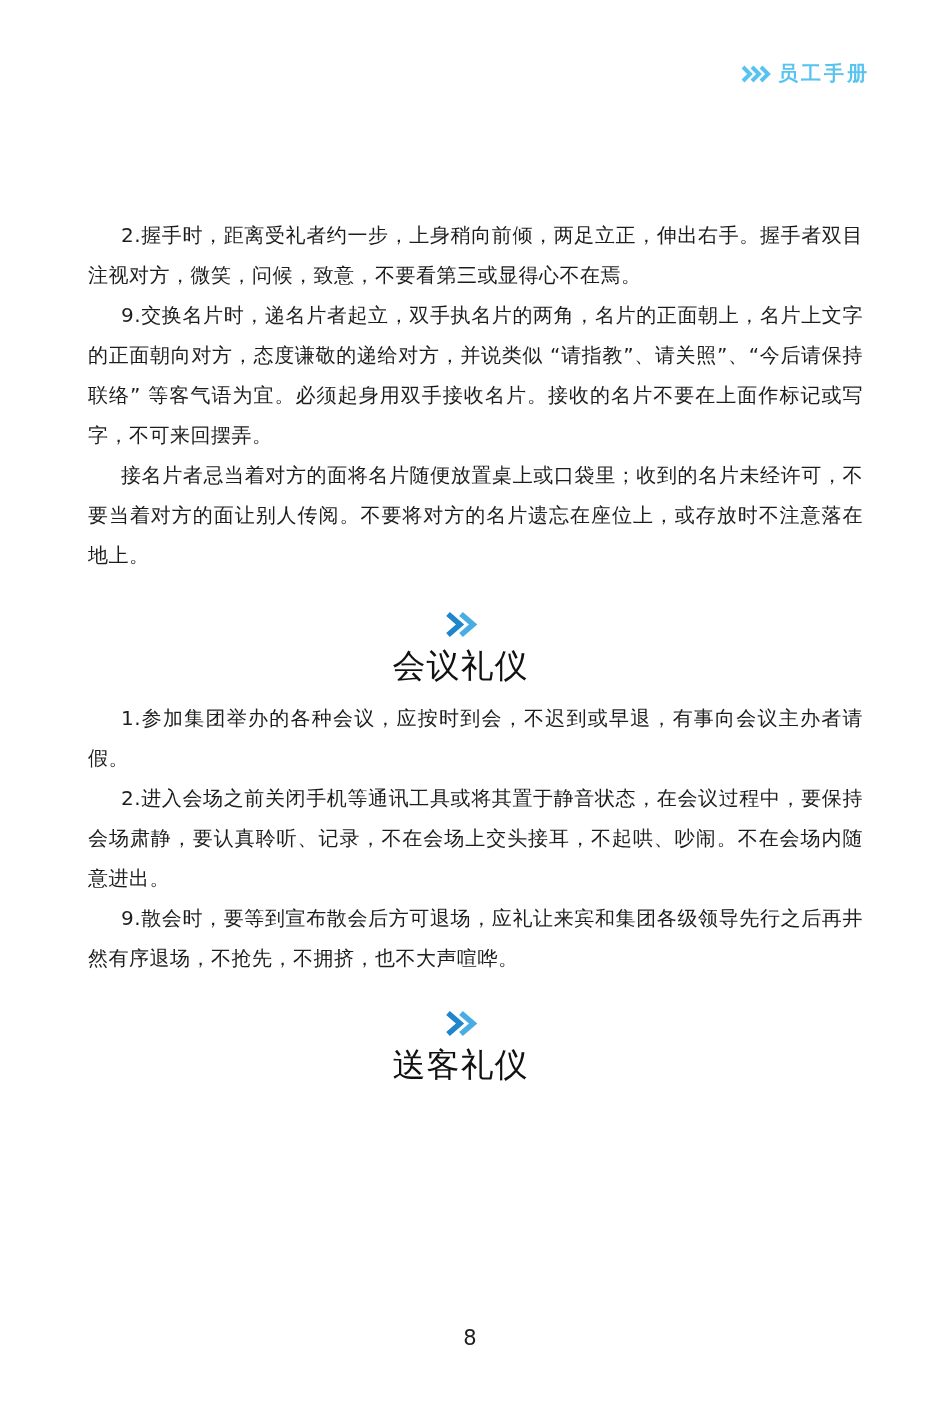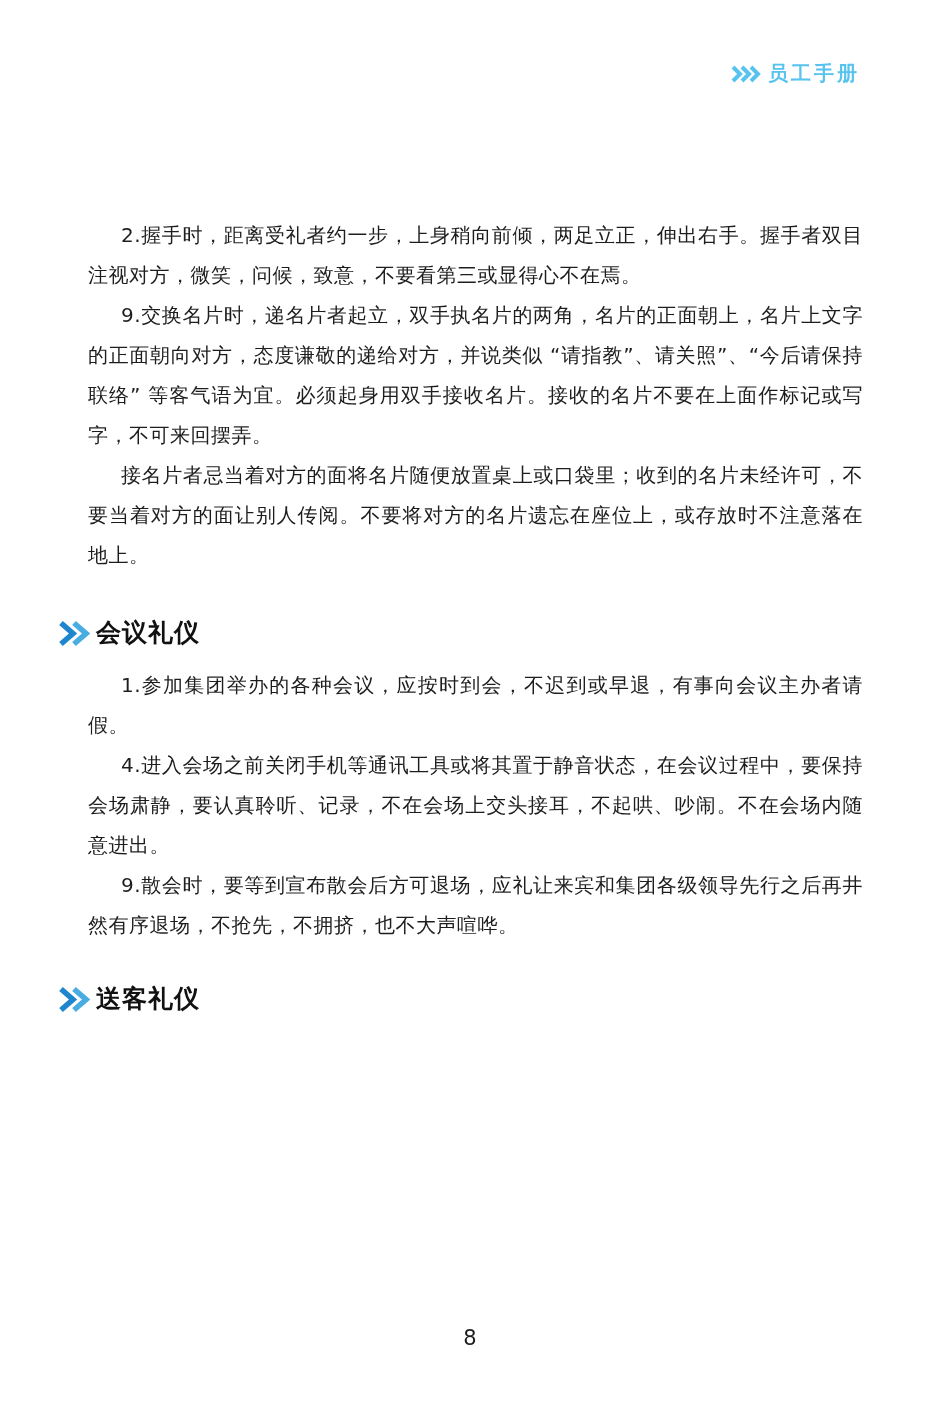--- a/index.html
+++ b/index.html
@@ -12,21 +12,21 @@
     width: 940px;
     height: 1408px;
     background: #ffffff;
     font-family: "DejaVu Sans", sans-serif;
     overflow: hidden;
   }
   
   .header {
     position: absolute;
     top: 60px;
-    right: 80px;
+    right: 70px;
     display: flex;
     align-items: center;
     gap: 7px;
     color: #57c3ee;
     text-align: right;
   }
   .header-title {
     font-size: 20px;
     font-weight: 700;
     letter-spacing: 3px;
@@ -47,25 +47,26 @@
     text-align: justify;
     text-justify: inter-ideograph;
     text-indent: 33px;
     letter-spacing: 0.5px;
   }
   .section-heading {
     display: flex;
     align-items: center;
     gap: 6px;
     margin: 36px 0 10px -30px;
-    font-size: 25px;
+    font-size: 33px;
     line-height: 44px;
-    font-weight: 700;
+    font-weight: 400;
     letter-spacing: 1px;
     color: #111111;
+    flex-direction: column;
   }
   .section-heading.second {
     margin-top: 32px;
     margin-bottom: 20px;
   }
   .chevron-svg { display: block; }
   
   .footer {
     position: absolute;
     top: 1326px;
@@ -100,21 +101,21 @@
 
     <h2 class="section-heading">
       <svg class="chevron-svg" width="32" height="27" viewBox="0 0 32 27" aria-hidden="true">
         <polyline points="3,3 15,13.5 3,24" fill="none" stroke="#1f86ce" stroke-width="5.5"></polyline>
         <polyline points="16,3 28,13.5 16,24" fill="none" stroke="#49ade2" stroke-width="5.5"></polyline>
       </svg>
       <span>会议礼仪</span>
     </h2>
 
     <p class="para">1.参加集团举办的各种会议，应按时到会，不迟到或早退，有事向会议主办者请假。</p>
-    <p class="para">4.进入会场之前关闭手机等通讯工具或将其置于静音状态，在会议过程中，要保持会场肃静，要认真聆听、记录，不在会场上交头接耳，不起哄、吵闹。不在会场内随意进出。</p>
+    <p class="para">2.进入会场之前关闭手机等通讯工具或将其置于静音状态，在会议过程中，要保持会场肃静，要认真聆听、记录，不在会场上交头接耳，不起哄、吵闹。不在会场内随意进出。</p>
     <p class="para">9.散会时，要等到宣布散会后方可退场，应礼让来宾和集团各级领导先行之后再井然有序退场，不抢先，不拥挤，也不大声喧哗。</p>
 
     <h2 class="section-heading second">
       <svg class="chevron-svg" width="32" height="27" viewBox="0 0 32 27" aria-hidden="true">
         <polyline points="3,3 15,13.5 3,24" fill="none" stroke="#1f86ce" stroke-width="5.5"></polyline>
         <polyline points="16,3 28,13.5 16,24" fill="none" stroke="#49ade2" stroke-width="5.5"></polyline>
       </svg>
       <span>送客礼仪</span>
     </h2>
 

